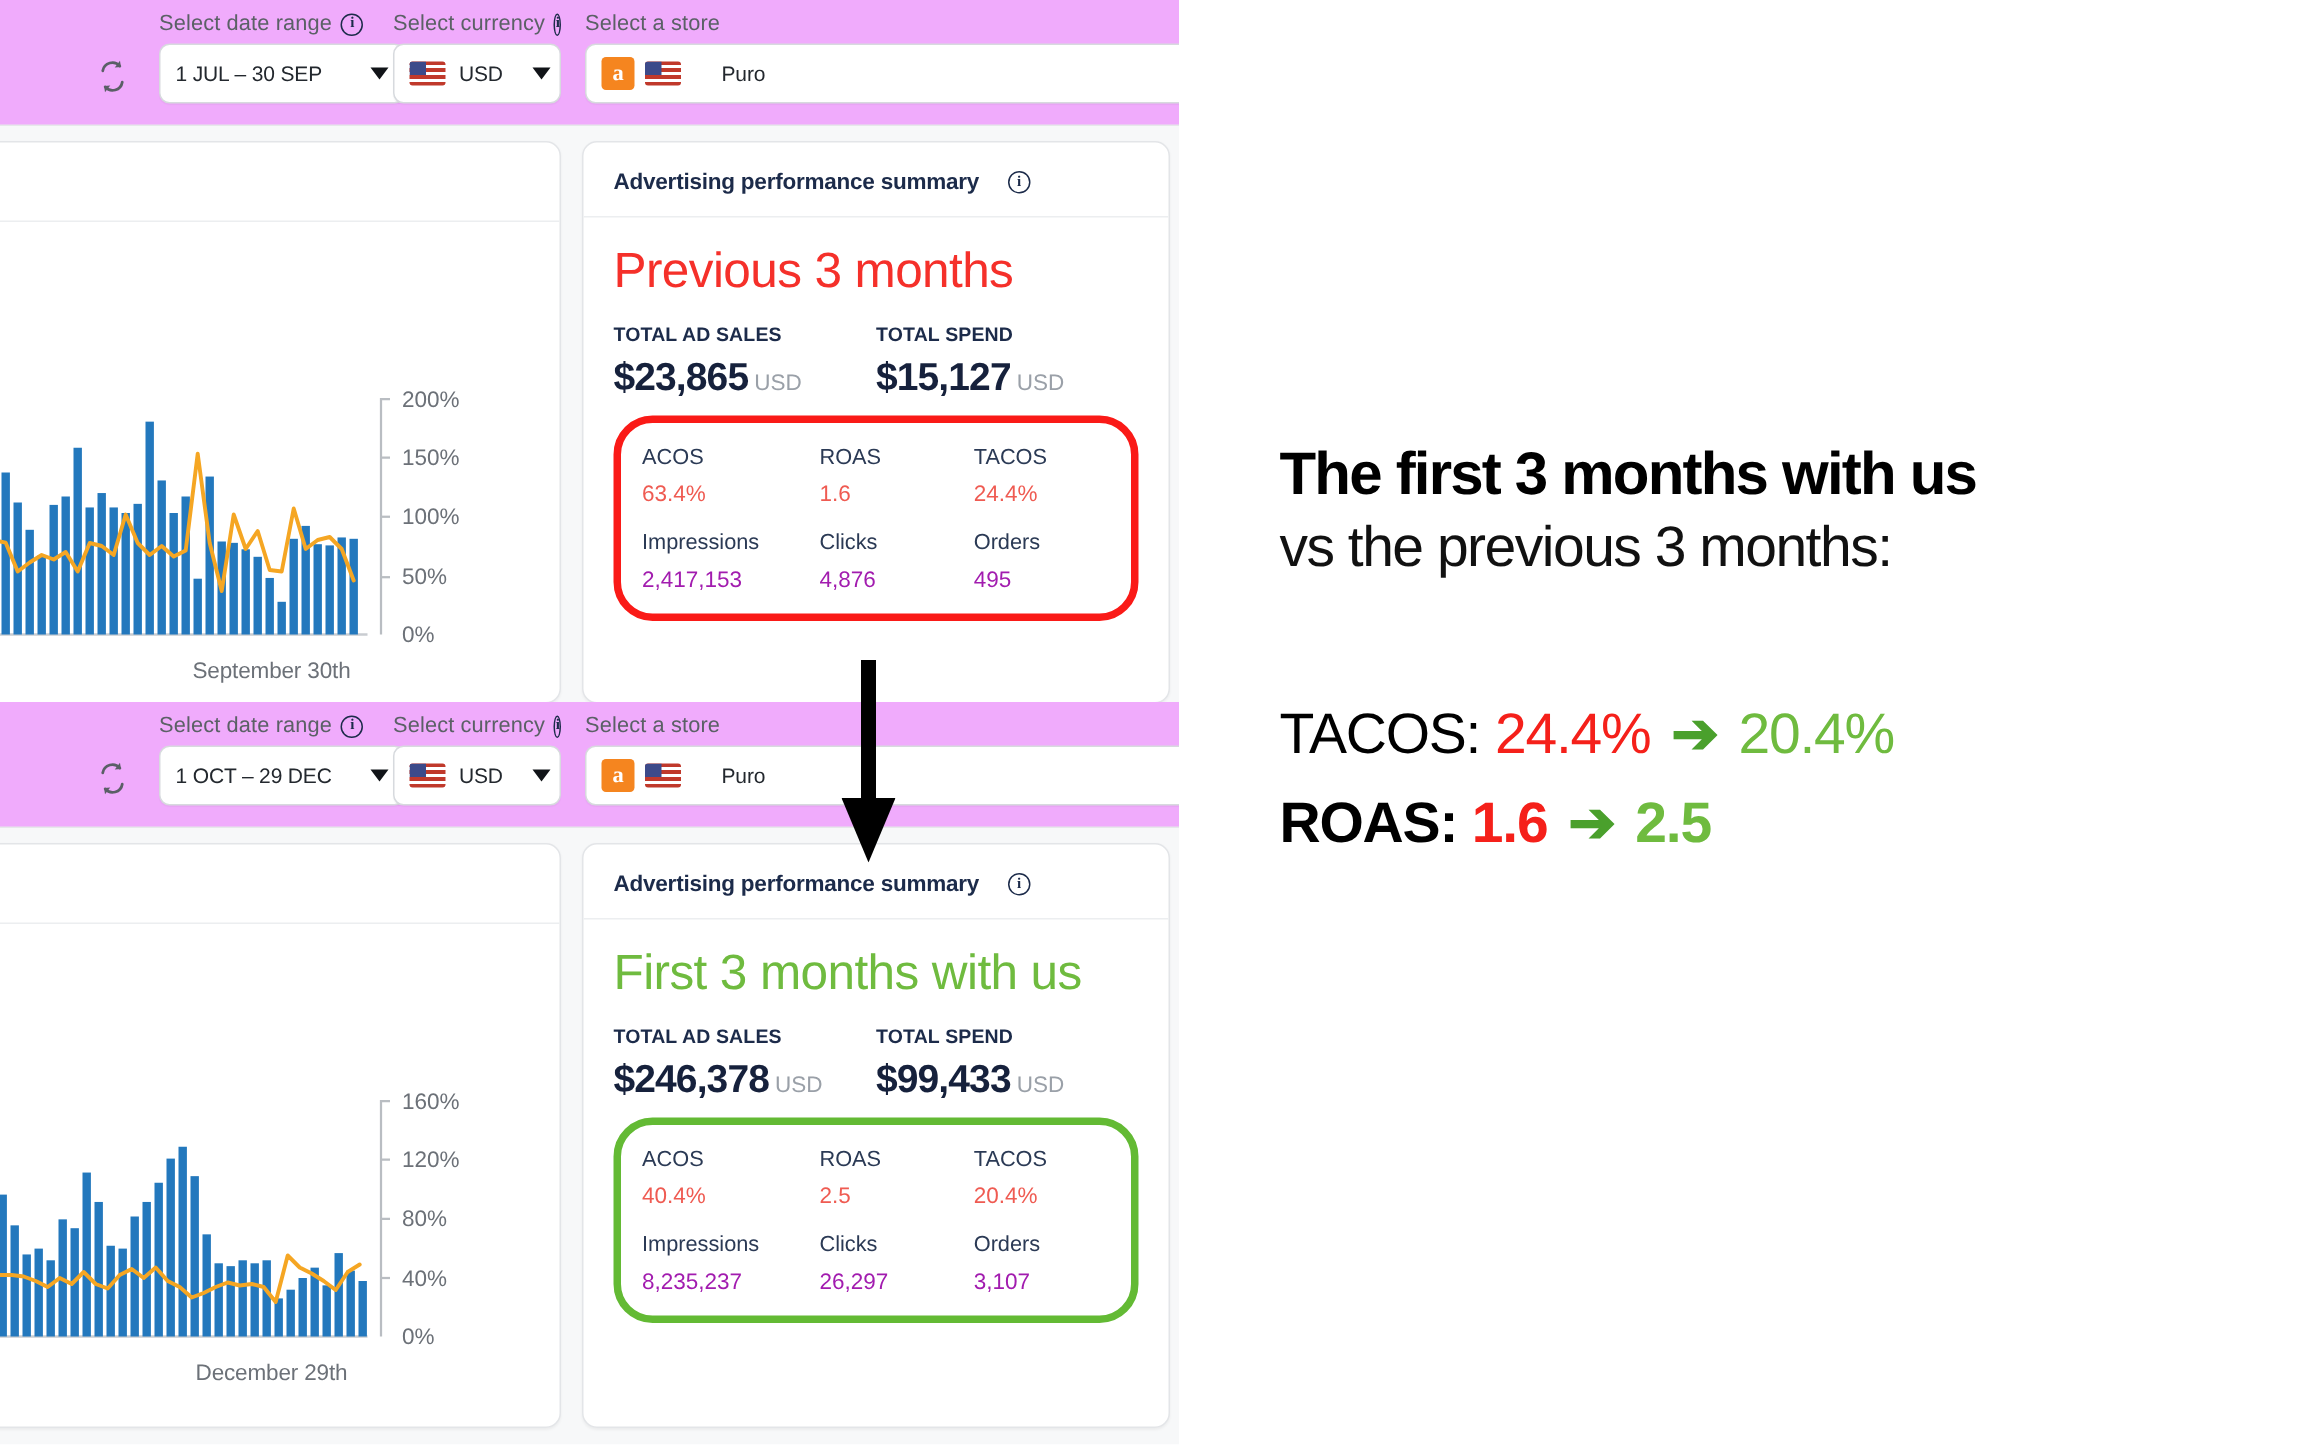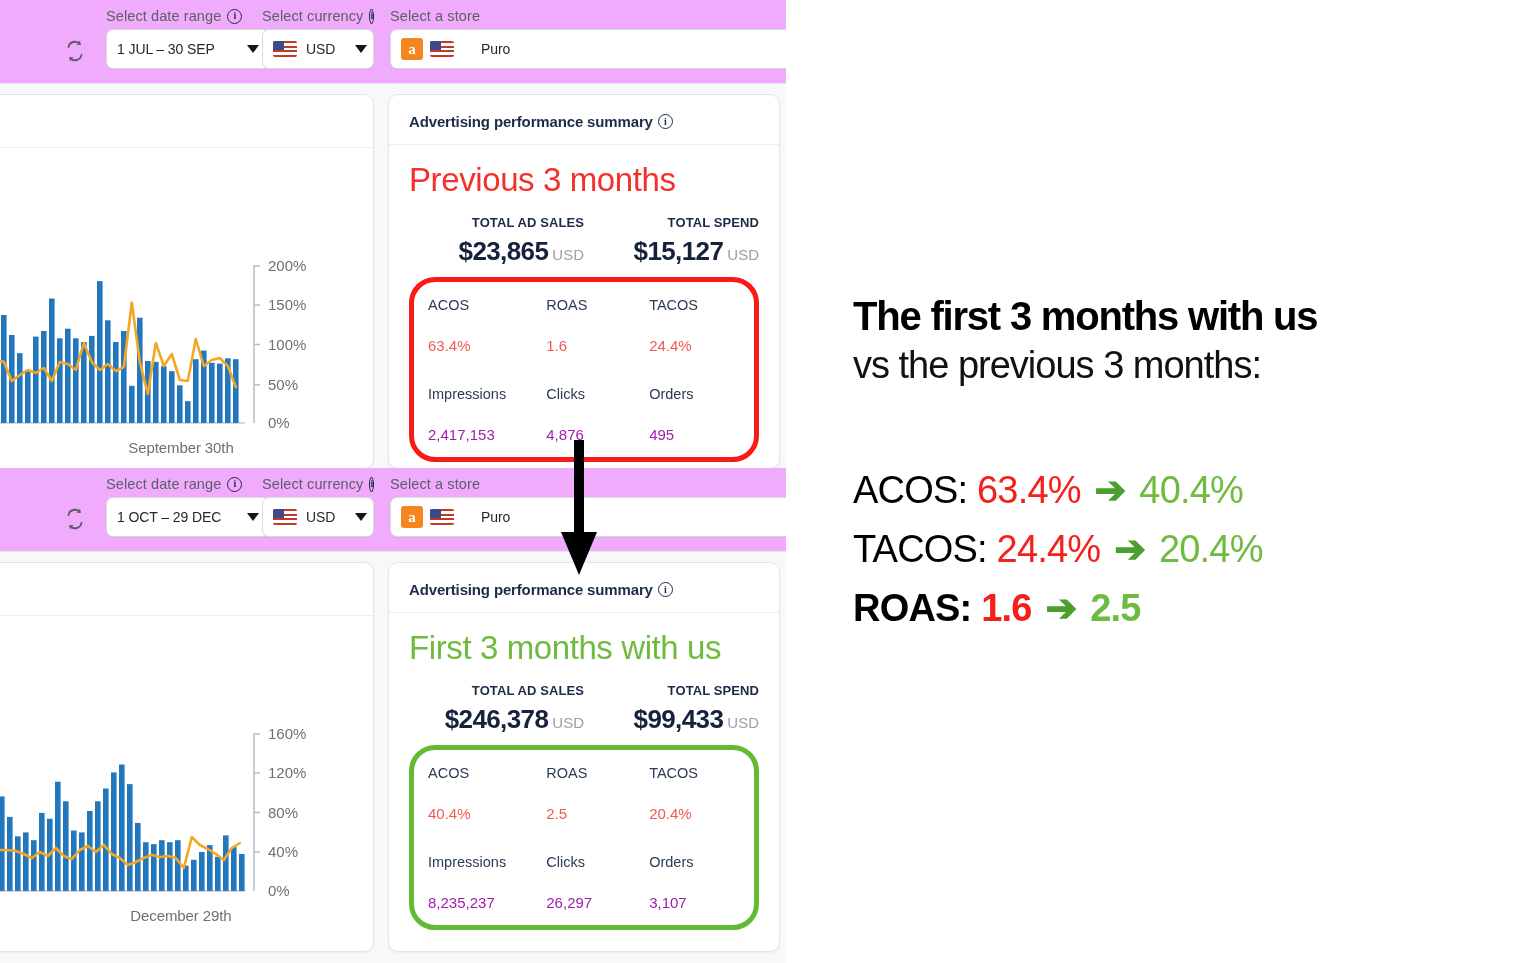--- a/index.html
+++ b/index.html
@@ -131,40 +131,40 @@
     width: 392px;
     height: 375px;
     overflow: hidden;
   }
   .shot-bottom .card-chart,
   .shot-bottom .card-summary { height: 390px; }
 
   .card-head {
     padding: 18px 20px 14px 20px;
     border-bottom: 1px solid #eceef0;
-    display: flex; align-items: center; gap: 5px;
+    display: flex; align-items: center; gap: 19px;
     font-size: 15px; font-weight: 700; color: #1c2b4a;
     letter-spacing: -0.15px;
   }
   .card-head.blank { border-bottom: 1px solid #eceef0; height: 53px; }
 
   .card-body { padding: 12px 20px 0 20px; }
 
   .period-title {
     font-size: 33px;
     line-height: 1.15;
     font-weight: 400;
     margin: 4px 0 16px 0;
     letter-spacing: -0.4px;
   }
   .period-red   { color: #f5302a; }
   .period-green { color: #6fbb3f; }
 
   .totals { display: flex; gap: 0; margin-bottom: 10px; }
-  .total-col { flex: 1; text-align: right; }
+  .total-col { flex: 1; }
   .total-label {
     font-size: 13px; font-weight: 700; color: #1c2b4a;
     letter-spacing: .1px; margin-bottom: 6px;
   }
   .total-value {
     font-size: 26px; font-weight: 700; color: #16213c;
     letter-spacing: -0.6px;
   }
   .total-value .cur {
     font-size: 15px; font-weight: 400; color: #9aa0a8;
@@ -175,21 +175,21 @@
     margin-top: 6px;
     border-radius: 26px;
     padding: 13px 8px 14px 8px;
     position: relative;
   }
   .metric-box.red   { border: 5px solid #fa1a17; }
   .metric-box.green { border: 5px solid #63ba34; }
   .metric-grid {
     display: grid;
     grid-template-columns: 1.15fr 1fr 1fr;
-    row-gap: 20px;
+    row-gap: 4px;
   }
   .m-label {
     font-size: 14.5px; color: #2b3a55; font-weight: 400;
     padding: 2px 0 2px 6px;
   }
   .m-val-red {
     font-size: 15px; color: #ef5b52; padding: 2px 0 10px 6px;
   }
   .m-val-gray {
     font-size: 15px; color: #a21caf; padding: 2px 0 0 6px;
@@ -578,26 +578,20 @@
   </svg>
 
   <div class="cover-right"></div>
 
   <div class="right">
     <div class="headline">The first 3 months with us</div>
     <div class="subhead">vs the previous 3 months:</div>
 
     <div class="stats">
       <div class="stat-line">
-        <span>ACOS:</span>
-        <span class="stat-from">63.4%</span>
-        <span class="stat-arrow">➔</span>
-        <span class="stat-to">40.4%</span>
-      </div>
-      <div class="stat-line">
         <span>TACOS:</span>
         <span class="stat-from">24.4%</span>
         <span class="stat-arrow">➔</span>
         <span class="stat-to">20.4%</span>
       </div>
       <div class="stat-line bold">
         <span>ROAS:</span>
         <span class="stat-from">1.6</span>
         <span class="stat-arrow">➔</span>
         <span class="stat-to">2.5</span>

